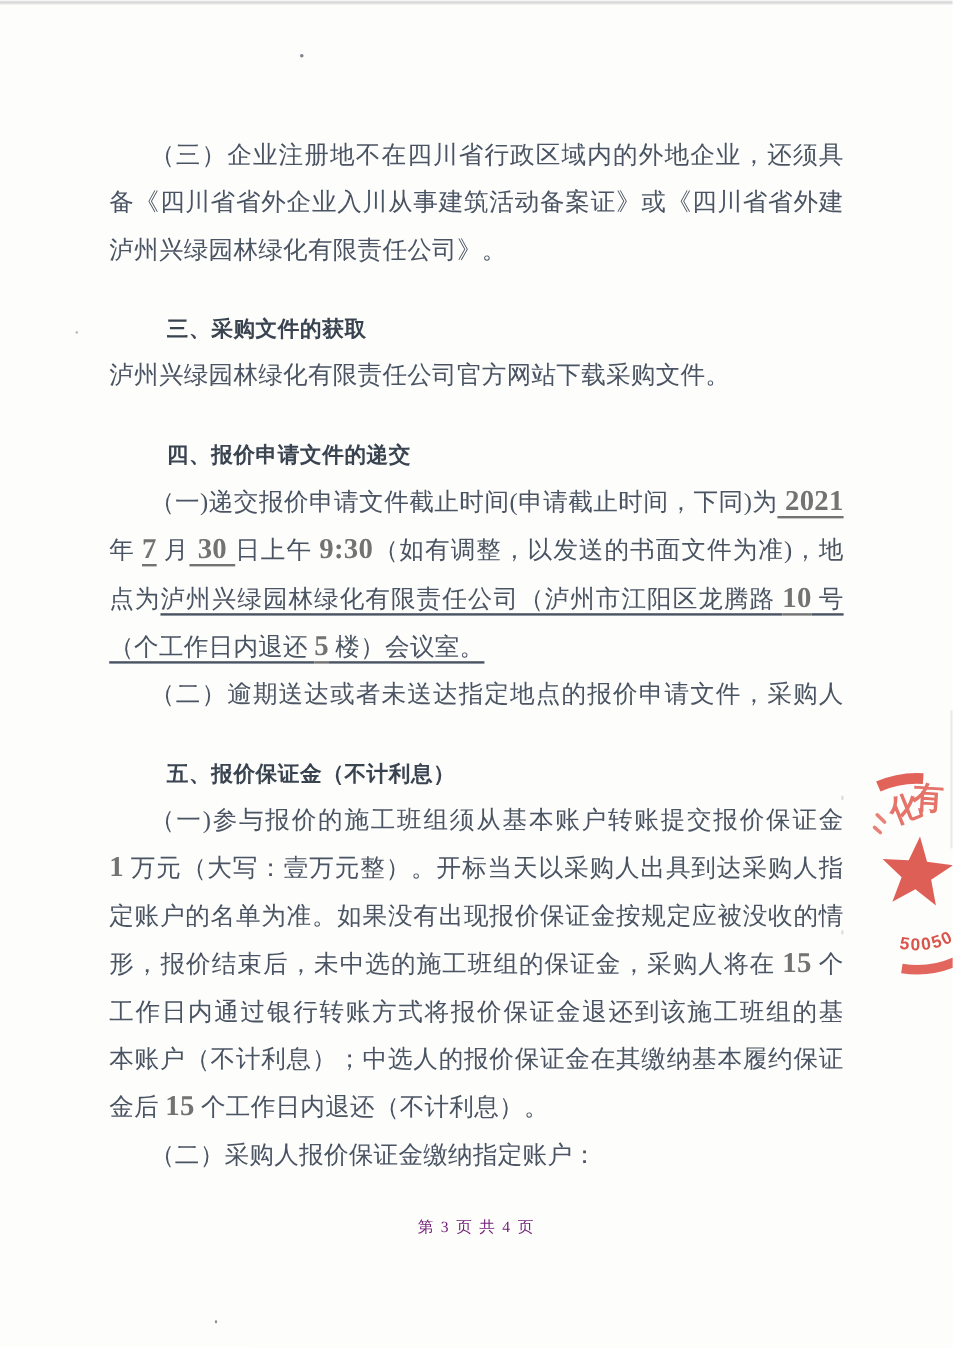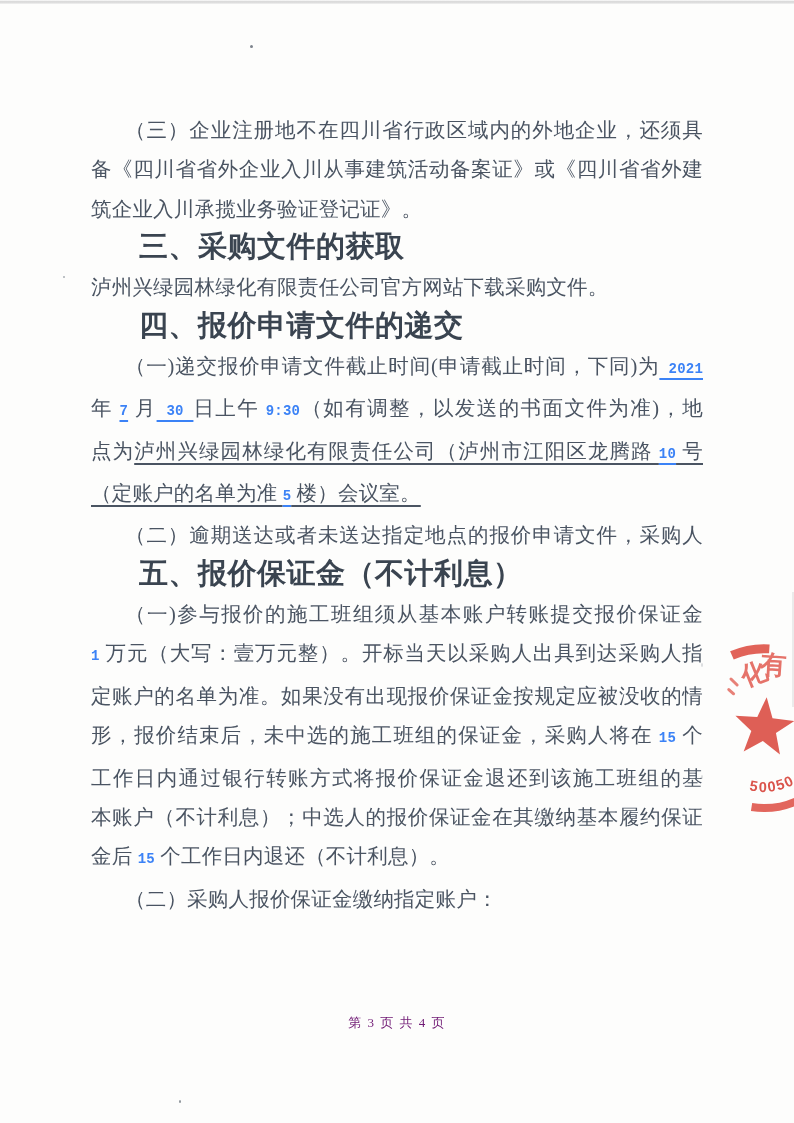--- a/index.html
+++ b/index.html
@@ -24,27 +24,27 @@
     font-size:20.5px;
     line-height:39.35px;
     color:#4a5462;
     letter-spacing:.2px;
   }
   .ln{white-space:nowrap;}
   .j{text-align:justify;text-align-last:justify;white-space:normal;}
   .l{text-align:left;}
   .pi{text-indent:34px;}
   .h{
-    font-family:Liberation Mono, monospace;
-    font-weight:700;font-size:29px;color:#3a4450;
-    text-indent:48px;letter-spacing:.5px;
+    font-family:Liberation Serif, serif;
+    font-weight:700;font-size:18px;color:#3a4450;
+    text-indent:48px;letter-spacing:.5px;margin-top:26px;
   }
   .b{
-    font-family:Liberation Mono, monospace;
-    font-weight:700;font-size:14px;color:#3b82f6;
+    font-family:Liberation Serif, serif;
+    font-weight:700;font-size:24px;color:#737373;
   }
   .u{
     text-decoration:underline;
     text-underline-offset:5px;
     text-decoration-thickness:1.5px;
   }
   .footer{
     position:absolute;top:1014px;left:0;right:0;
     text-align:center;
     font-size:13px;letter-spacing:1.5px;color:#701a75;
@@ -67,28 +67,28 @@
 
   <div class="speck speck1"></div>
   <div class="speck speck2"></div>
   <div class="speck speck3"></div>
   <div class="speck speck4"></div>
   <div class="speck speck5"></div>
 
   <div class="doc-body">
       <div class="ln j pi"><span class="">（三）企业注册地不在四川省行政区域内的外地企业，还须具</span></div>
       <div class="ln j"><span class="">备《四川省省外企业入川从事建筑活动备案证》或《四川省省外建</span></div>
-      <div class="ln l"><span class="">筑企业入川承揽业务验证登记证》。</span></div>
+      <div class="ln l"><span class="">泸州兴绿园林绿化有限责任公司》。</span></div>
       <div class="ln h l"><span class="">三、采购文件的获取</span></div>
       <div class="ln l"><span class="">泸州兴绿园林绿化有限责任公司官方网站下载采购文件。</span></div>
       <div class="ln h l"><span class="">四、报价申请文件的递交</span></div>
       <div class="ln j pi"><span class="">（一)递交报价申请文件截止时间(申请截止时间，下同)为</span><span class="b u"> 2021</span></div>
       <div class="ln j"><span class="">年 </span><span class="b u">7</span><span class=""> 月</span><span class="b u"> 30 </span><span class="">日上午 </span><span class="b ">9:30</span><span class="">（如有调整，以发送的书面文件为准)，地</span></div>
       <div class="ln j"><span class="">点为</span><span class="u">泸州兴绿园林绿化有限责任公司（泸州市江阳区龙腾路 </span><span class="b u">10</span><span class="u"> 号</span></div>
-      <div class="ln l"><span class="u">（定账户的名单为准 </span><span class="b u">5</span><span class="u"> 楼）会议室。</span></div>
+      <div class="ln l"><span class="u">（个工作日内退还 </span><span class="b u">5</span><span class="u"> 楼）会议室。</span></div>
       <div class="ln j pi"><span class="">（二）逾期送达或者未送达指定地点的报价申请文件，采购人</span></div>
       <div class="ln h l"><span class="">五、报价保证金（不计利息）</span></div>
       <div class="ln j pi"><span class="">（一)参与报价的施工班组须从基本账户转账提交报价保证金</span></div>
       <div class="ln j"><span class="b ">1</span><span class=""> 万元（大写：壹万元整）。开标当天以采购人出具到达采购人指</span></div>
       <div class="ln j"><span class="">定账户的名单为准。如果没有出现报价保证金按规定应被没收的情</span></div>
       <div class="ln j"><span class="">形，报价结束后，未中选的施工班组的保证金，采购人将在 </span><span class="b ">15</span><span class=""> 个</span></div>
       <div class="ln j"><span class="">工作日内通过银行转账方式将报价保证金退还到该施工班组的基</span></div>
       <div class="ln j"><span class="">本账户（不计利息）；中选人的报价保证金在其缴纳基本履约保证</span></div>
       <div class="ln l"><span class="">金后 </span><span class="b ">15</span><span class=""> 个工作日内退还（不计利息）。</span></div>
       <div class="ln l pi"><span class="">（二）采购人报价保证金缴纳指定账户：</span></div>

